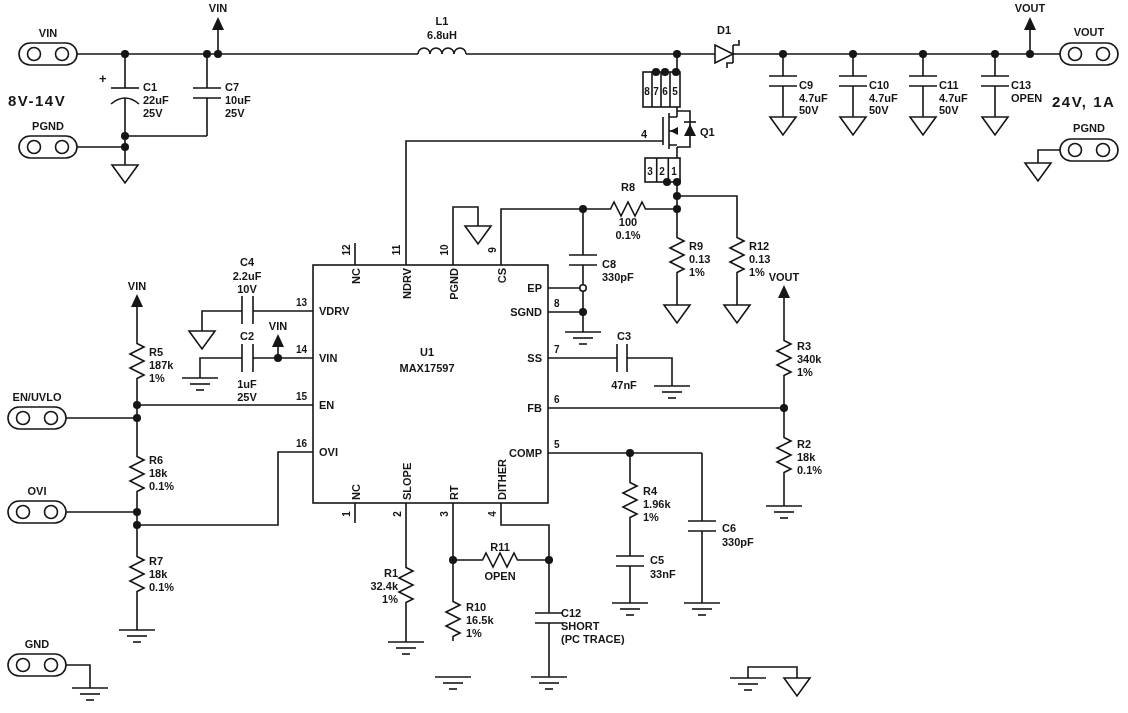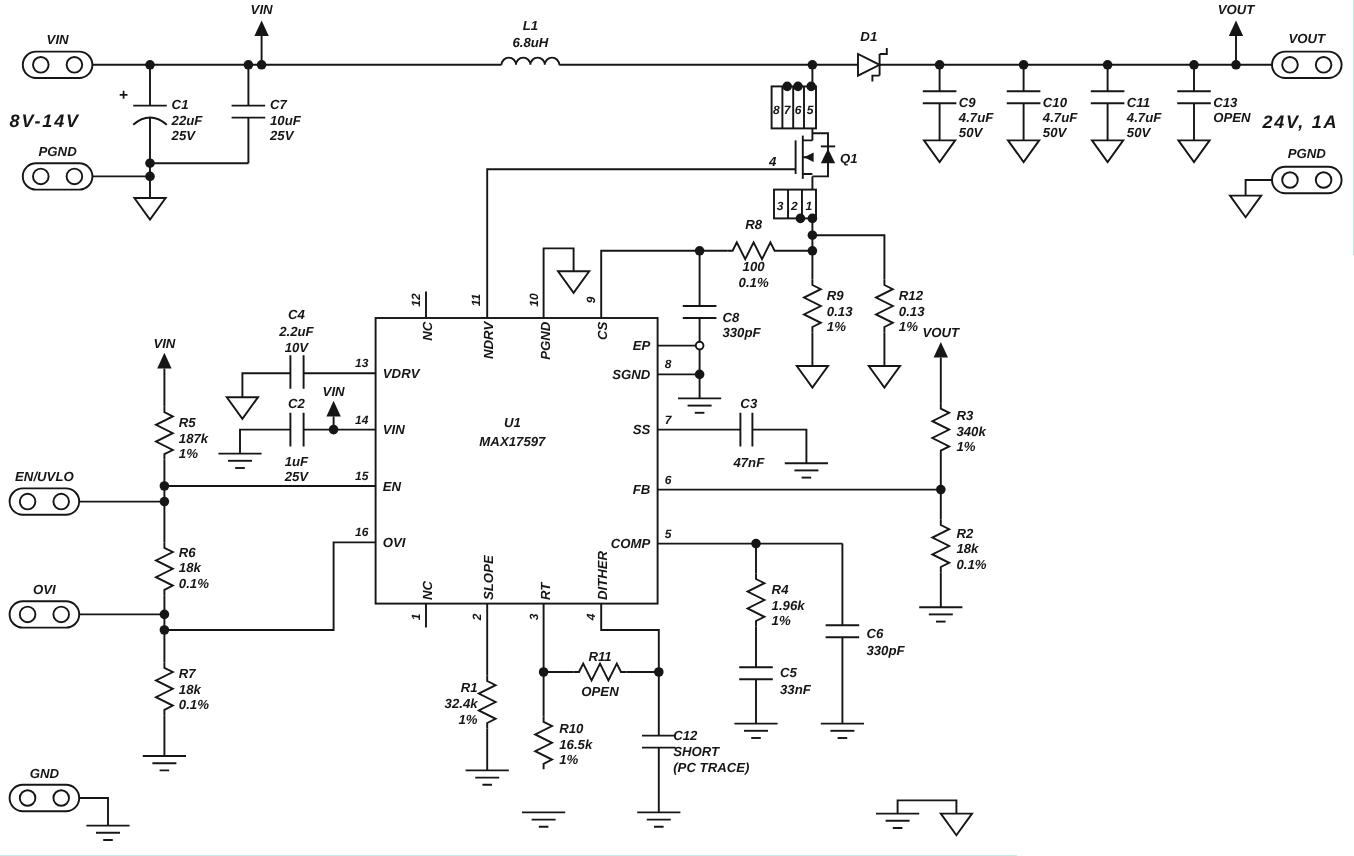--- a/index.html
+++ b/index.html
@@ -1,16 +1,16 @@
 <!DOCTYPE html>
 <html><head>
 <meta charset="utf-8">
 <style>
   html,body{margin:0;padding:0;background:#fff;}
-  .stage{position:relative;width:1128px;height:713px;background:#14b8a6;overflow:hidden;font-style:italic;}
+  .stage{position:relative;width:1128px;height:713px;background:#3b82f6;overflow:hidden;}
   svg{display:block;}
   svg text{font-family:"Liberation Sans","DejaVu Sans",sans-serif;font-weight:bold;fill:#161616;font-size:11px;}
   .tc{text-anchor:middle;}
   .te{text-anchor:end;}
   .pn{font-size:10px;}
   .big{font-size:15px;letter-spacing:1.5px;}
   .plus{font-size:13px;}
   .wire{stroke:#161616;stroke-width:1.6;fill:none;}
   .sym{stroke:#161616;stroke-width:1.6;fill:none;}
   .symw{stroke:#161616;stroke-width:1.6;fill:#fff;}

